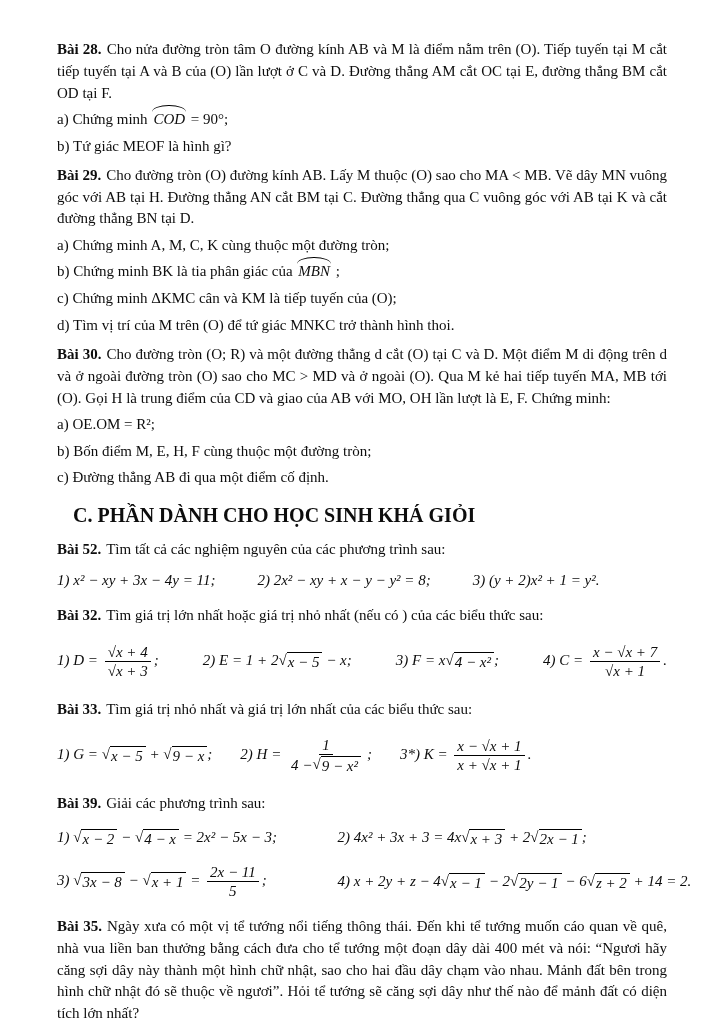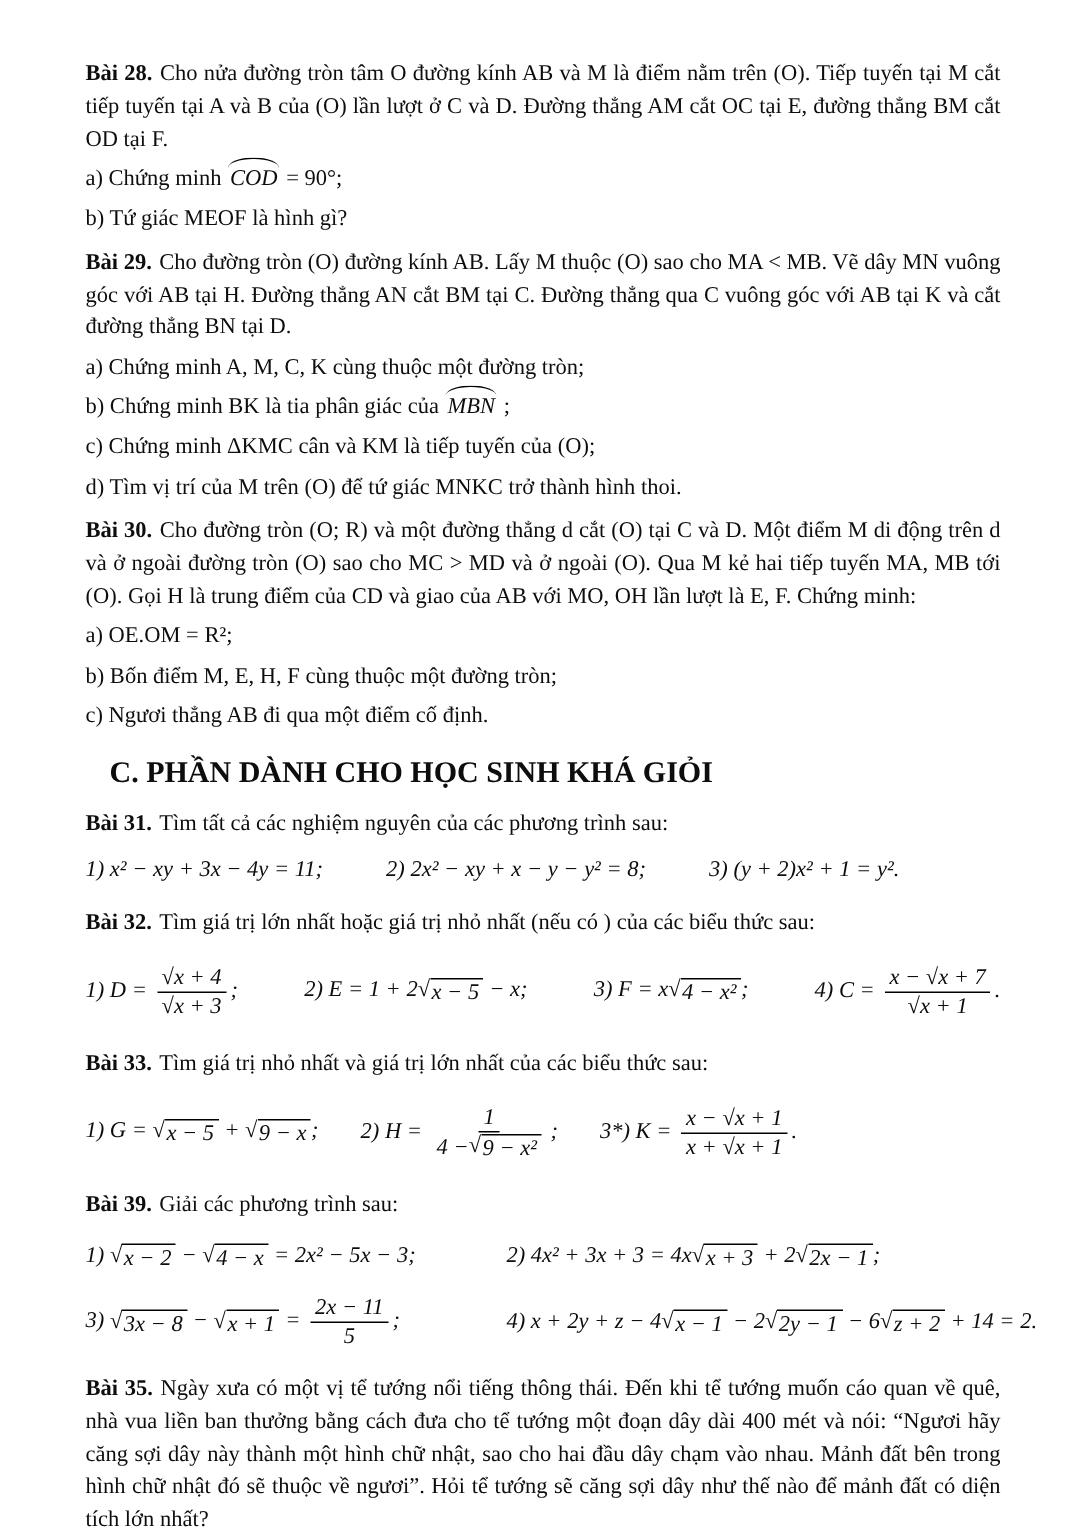--- a/index.html
+++ b/index.html
@@ -41,25 +41,25 @@
 
   <p class="para"><span class="lbl">Bài 29.</span><span>Cho đường tròn (O) đường kính AB. Lấy M thuộc (O) sao cho MA &lt; MB. Vẽ dây MN vuông góc với AB tại H. Đường thẳng AN cắt BM tại C. Đường thẳng qua C vuông góc với AB tại K và cắt đường thẳng BN tại D.</span></p>
   <p class="part">a) Chứng minh A, M, C, K cùng thuộc một đường tròn;</p>
   <p class="part"><span class="mt">b) Chứng minh BK là tia phân giác của </span><span class="arc">MBN</span><span class="mt"> ;</span></p>
   <p class="part">c) Chứng minh ΔKMC cân và KM là tiếp tuyến của (O);</p>
   <p class="part">d) Tìm vị trí của M trên (O) để tứ giác MNKC trở thành hình thoi.</p>
 
   <p class="para"><span class="lbl">Bài 30.</span><span>Cho đường tròn (O; R) và một đường thẳng d cắt (O) tại C và D. Một điểm M di động trên d và ở ngoài đường tròn (O) sao cho MC &gt; MD và ở ngoài (O). Qua M kẻ hai tiếp tuyến MA, MB tới (O). Gọi H là trung điểm của CD và giao của AB với MO, OH lần lượt là E, F. Chứng minh:</span></p>
   <p class="part">a) OE.OM = R²;</p>
   <p class="part">b) Bốn điểm M, E, H, F cùng thuộc một đường tròn;</p>
-  <p class="part">c) Ngươi thẳng AB đi qua một điểm cố định.</p>
+  <p class="part">c) Đường thẳng AB đi qua một điểm cố định.</p>
 
   <div class="sect">C. PHẦN DÀNH CHO HỌC SINH KHÁ GIỎI</div>
 
-  <p class="para"><span class="lbl">Bài 31.</span><span>Tìm tất cả các nghiệm nguyên của các phương trình sau:</span></p>
+  <p class="para"><span class="lbl">Bài 52.</span><span>Tìm tất cả các nghiệm nguyên của các phương trình sau:</span></p>
   <div class="eqrow row31">
     <span class="math">1) x² − xy + 3x − 4y = 11;</span>
     <span class="math">2) 2x² − xy + x − y − y² = 8;</span>
     <span class="math">3) (y + 2)x² + 1 = y².</span>
   </div>
 
   <p class="para"><span class="lbl">Bài 32.</span><span>Tìm giá trị lớn nhất hoặc giá trị nhỏ nhất (nếu có ) của các biểu thức sau:</span></p>
   <div class="eqrow row32">
     <span class="math"><span class="mt">1) D = </span><span class="frac">
           <span class="num">

